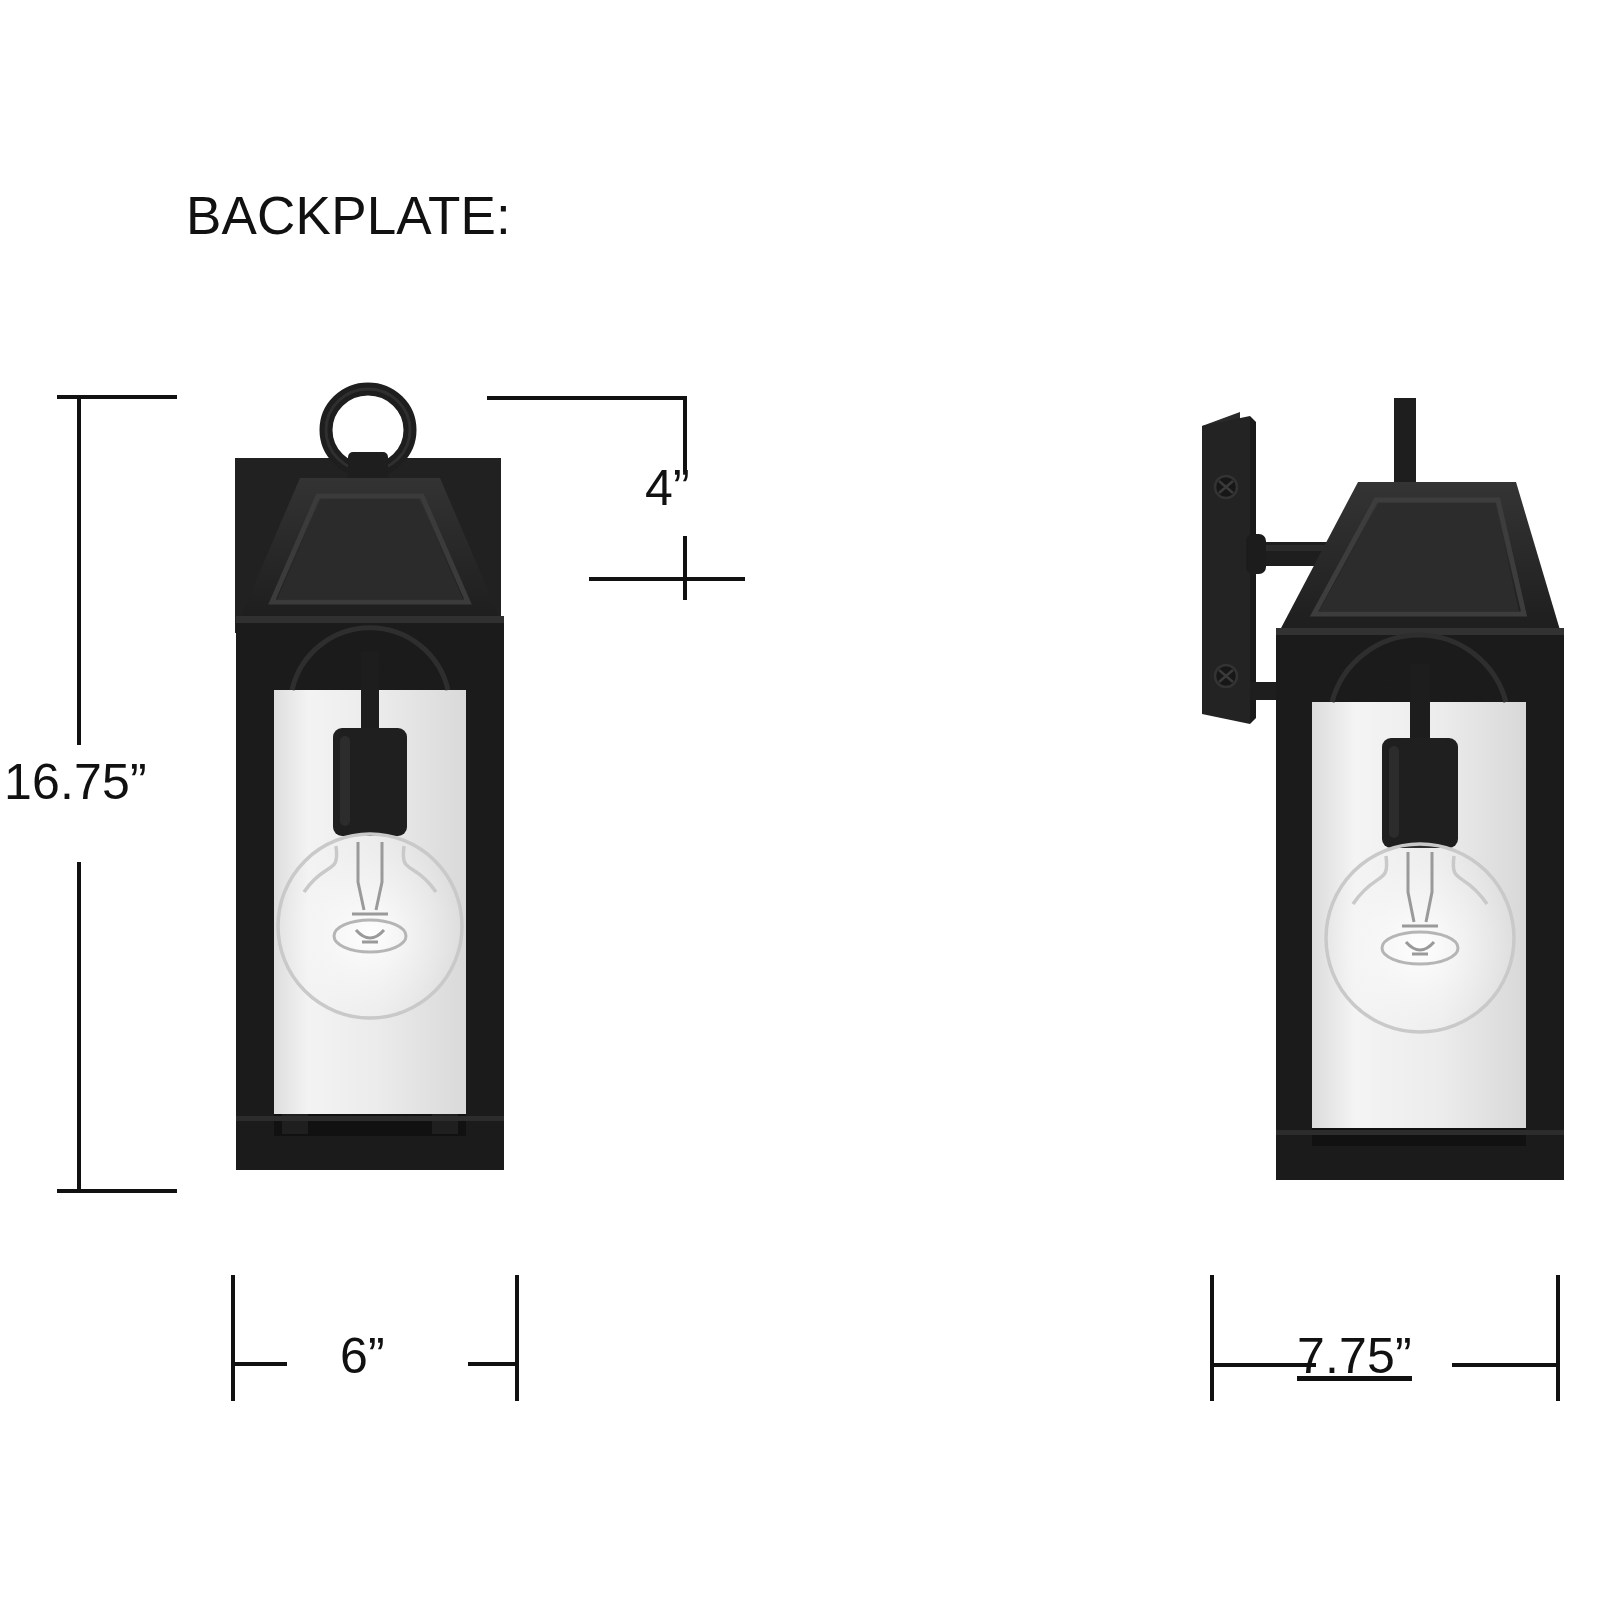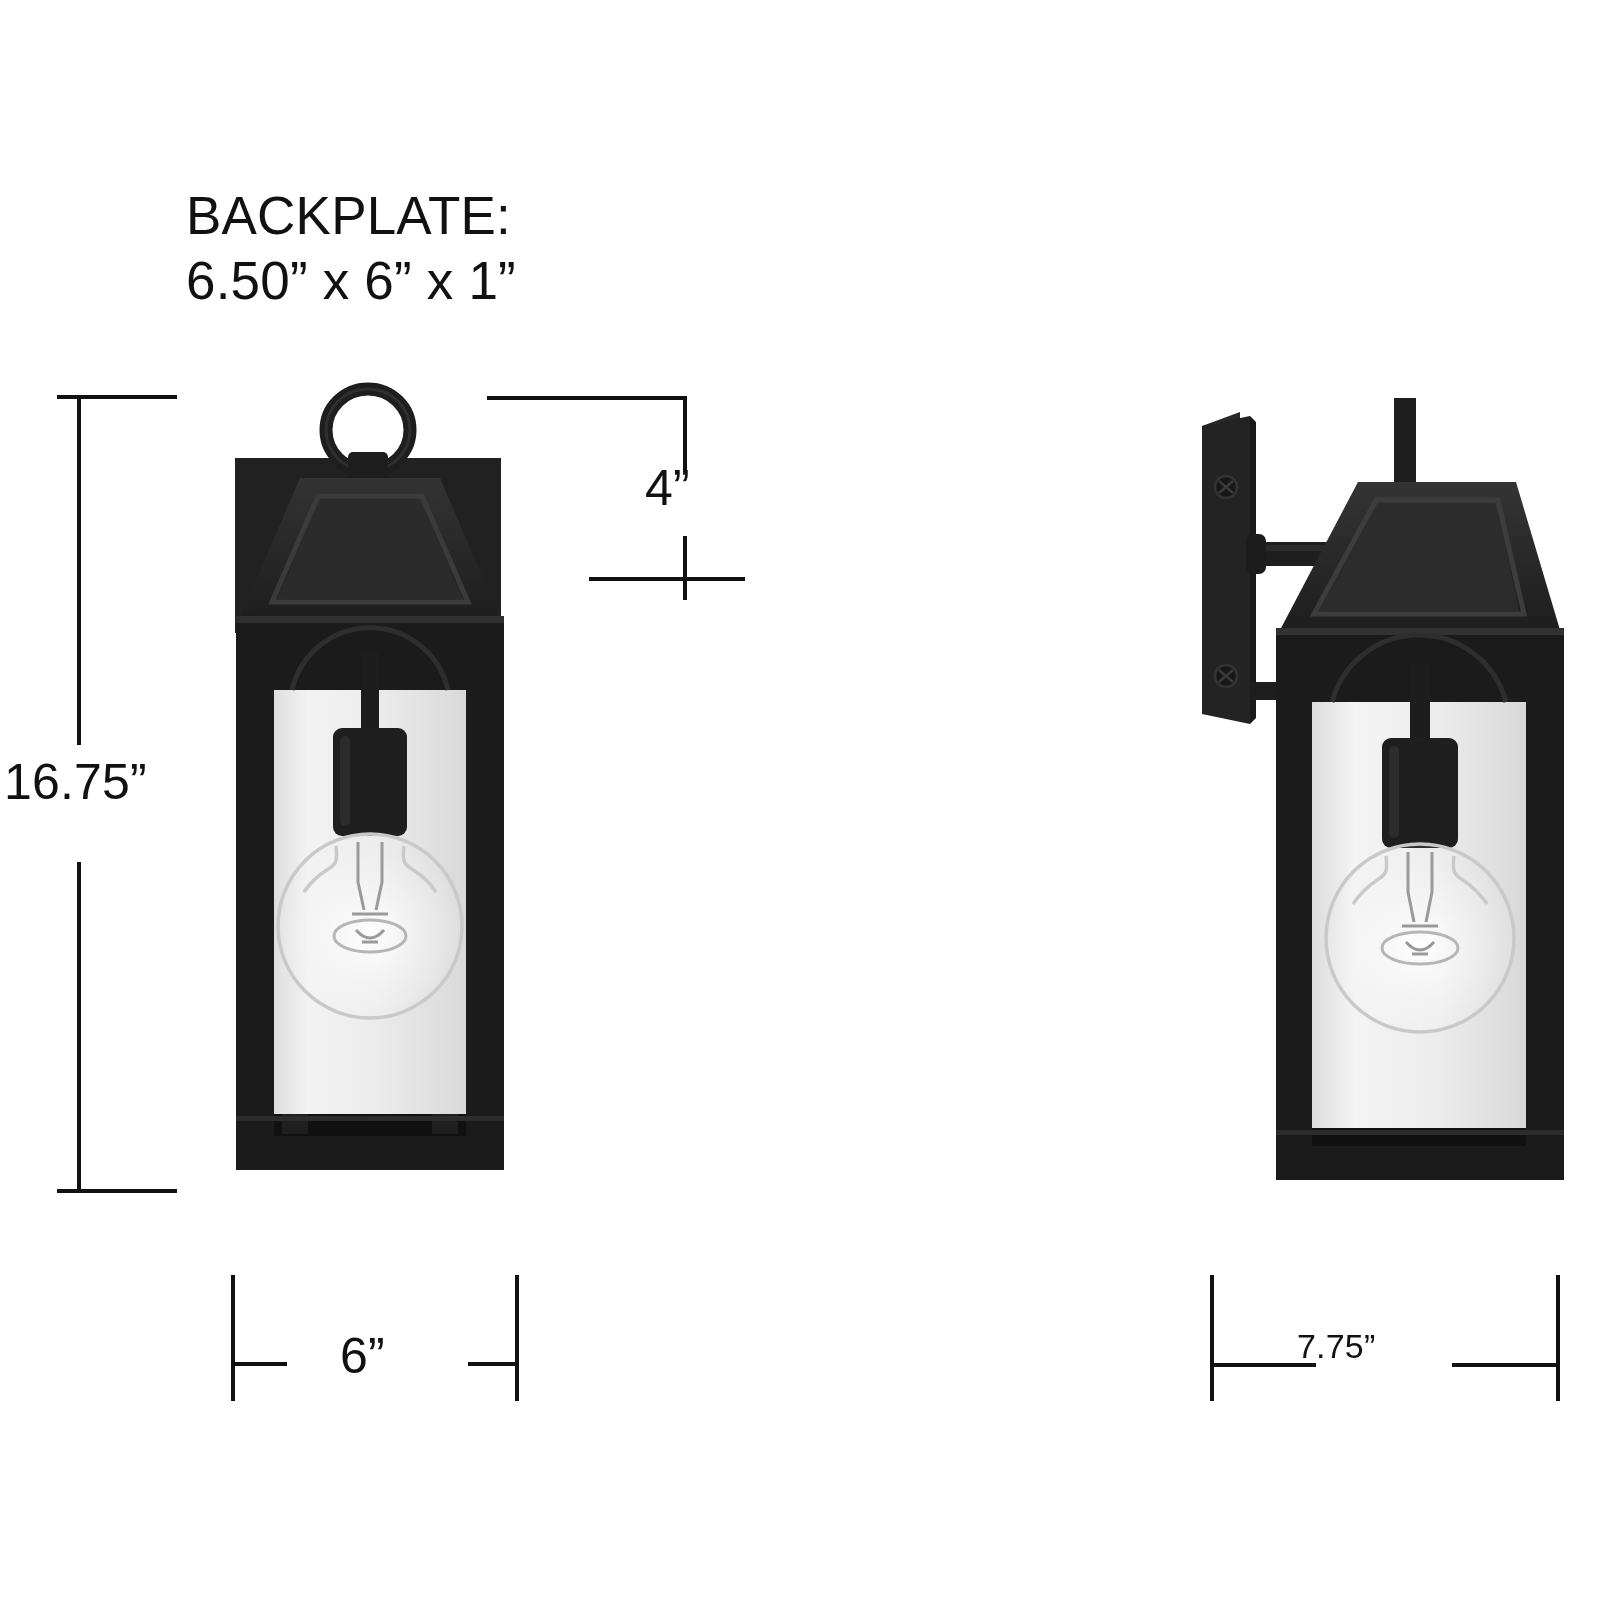--- a/index.html
+++ b/index.html
@@ -52,37 +52,38 @@
     font-size: 50px;
   }
   #dim-width-label {
     left: 340px;
     top: 1326px;
     font-size: 50px;
   }
   #dim-depth-label {
     left: 1297px;
     top: 1326px;
-    font-size: 34px;
+    font-size: 50px;
+    text-decoration: underline;
   }
   .rule {
     position: absolute;
     background: #111111;
   }
   .rule.h { height: 4px; }
   .rule.v { width: 4px; }
 
   svg.art { position: absolute; overflow: visible; }
 </style>
 </head>
 <body>
 
 <div id="spec-sheet">
 
-  <div class="label" id="backplate-note"><span>BACKPLATE:</span><br><span>6.50” x 6” x 1”</span></div>
+  <div class="label" id="backplate-note"><span>BACKPLATE:</span><br></div>
 
 
   <div class="label" id="dim-height-label">16.75”</div>
 
   <div class="label" id="dim-offset-label">4”</div>
 
   <div class="label" id="dim-width-label">6”</div>
 
   <div class="label" id="dim-depth-label">7.75”</div>
 

